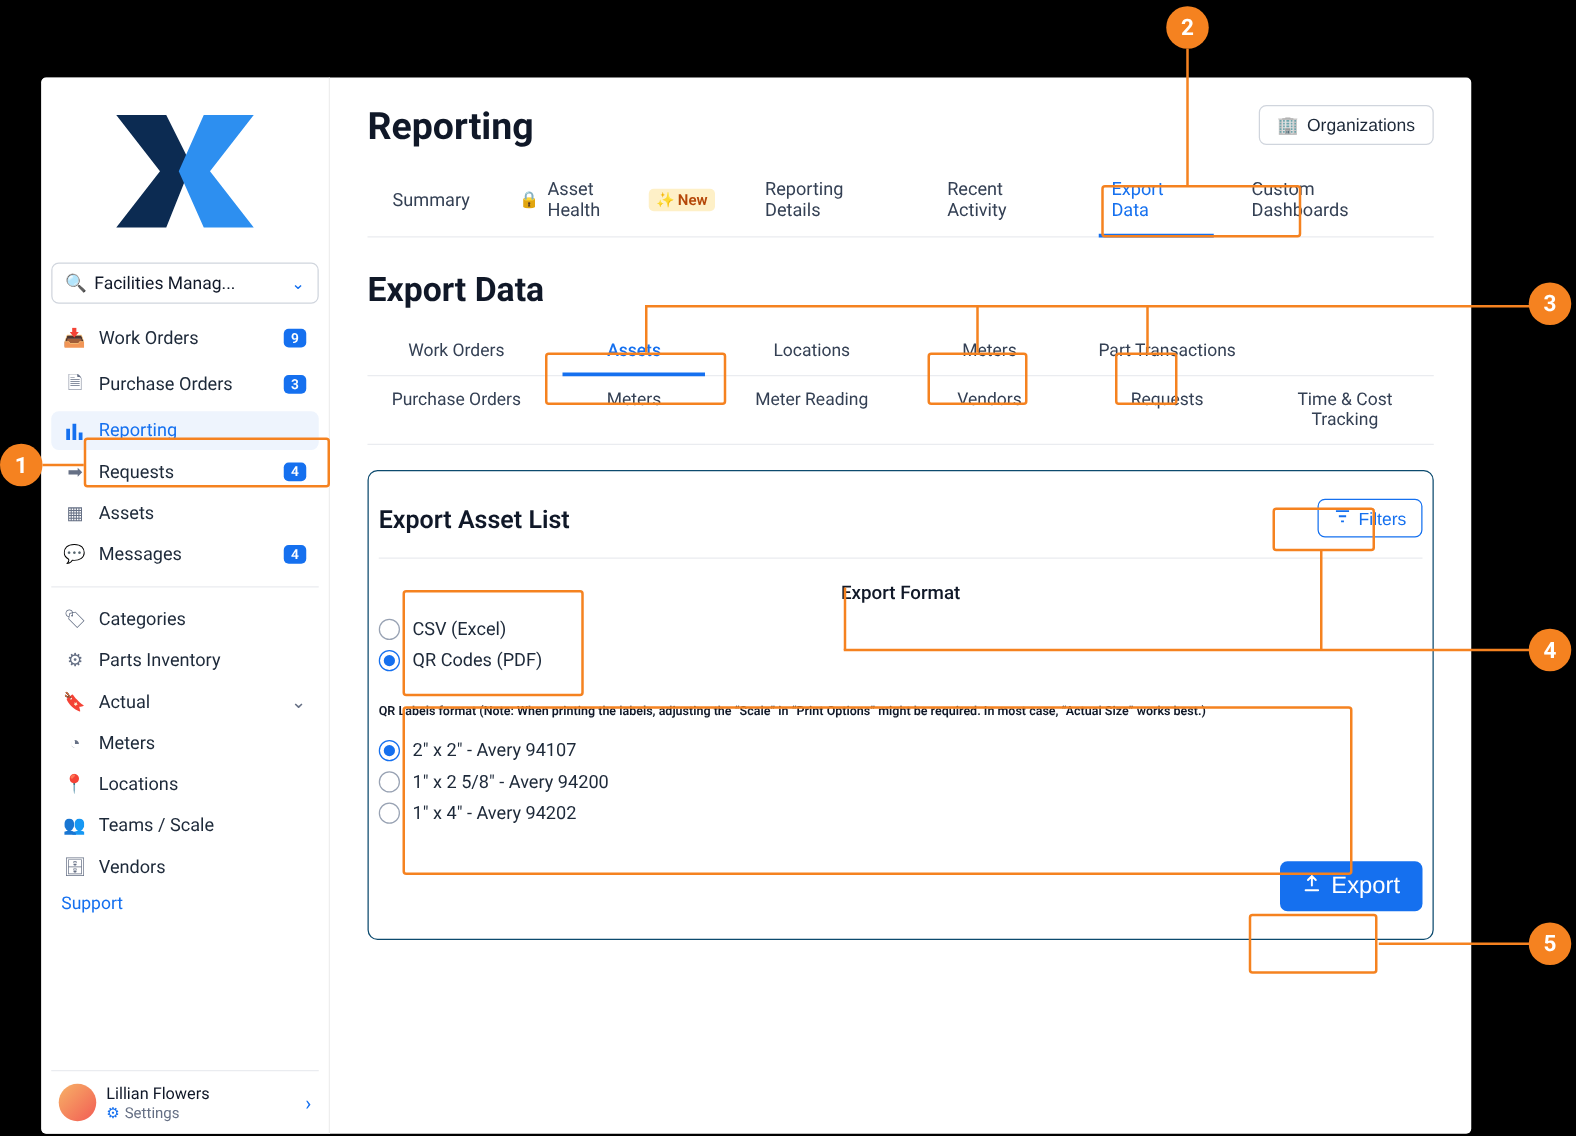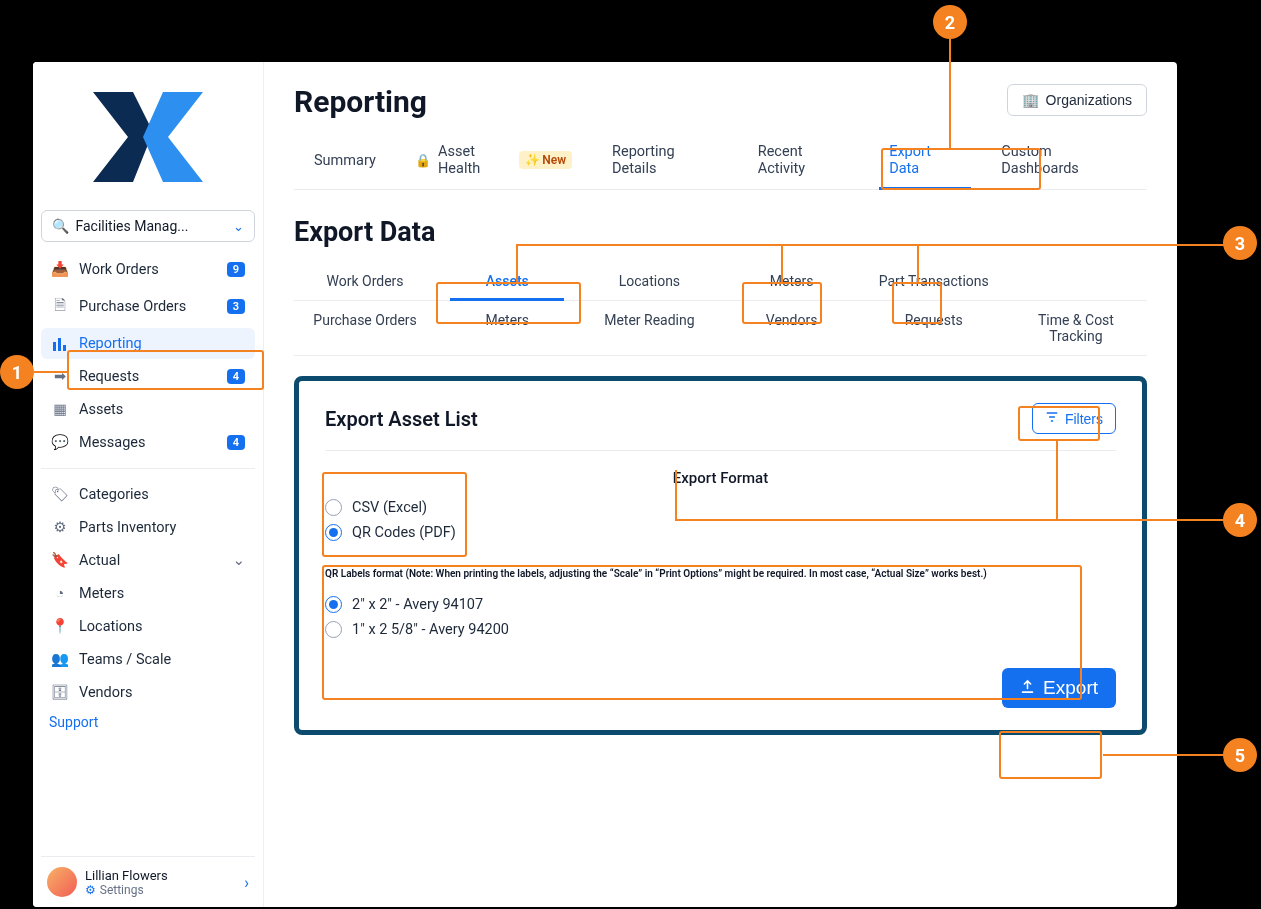--- a/index.html
+++ b/index.html
@@ -174,23 +174,23 @@
   .subtabs2 {
     display: grid;
     grid-template-columns: repeat(6, 1fr);
     text-align:center;
     border-bottom: 1px solid #eaecf0;
     margin-bottom: 20px;
   }
   .subtabs2 .st { padding: 11px 6px; font-size: 14px; color:#344054; cursor:pointer;}
   
   .card {
-    border: 5px solid #0c4a6e;
+    border: 1px solid #0c4a6e;
     border-radius: 8px;
-    padding: 22px 26px;
+    padding: 22px 8px;
   }
   .card-head { display:flex; justify-content:space-between; align-items:center; padding-bottom:16px; border-bottom:1px solid #eaecf0;}
   .card-title { font-size: 20px; font-weight:600; color:#101828; }
   .filters-btn {
     border:1px solid #1570ef;
     color:#1570ef;
     background:#fff;
     border-radius:6px;
     padding:6px 12px;
     font-size:14px;
@@ -419,20 +419,24 @@
 
       <div class="qr-note">QR Labels format (Note: When printing the labels, adjusting the “Scale” in “Print Options” might be required. In most case, “Actual Size” works best.)</div>
       <div class="radio-row">
         <span class="radio checked"></span>
         <span>2″ x 2″ - Avery 94107</span>
       </div>
       <div class="radio-row">
         <span class="radio"></span>
         <span>1″ x 2 5/8″ - Avery 94200</span>
       </div>
+      <div class="radio-row">
+        <span class="radio"></span>
+        <span>1″ x 4″ - Avery 94202</span>
+      </div>
 
       <div class="card-foot">
         <button class="export-btn">
           <span>
             <svg width="15" height="15" viewBox="0 0 24 24" fill="none" stroke="#fff" stroke-width="2.5" stroke-linecap="round">
                 <path d="M12 3v12M7 8l5-5 5 5M4 21h16"></path>
               </svg>
           </span>
           <span>Export</span>
         </button>

